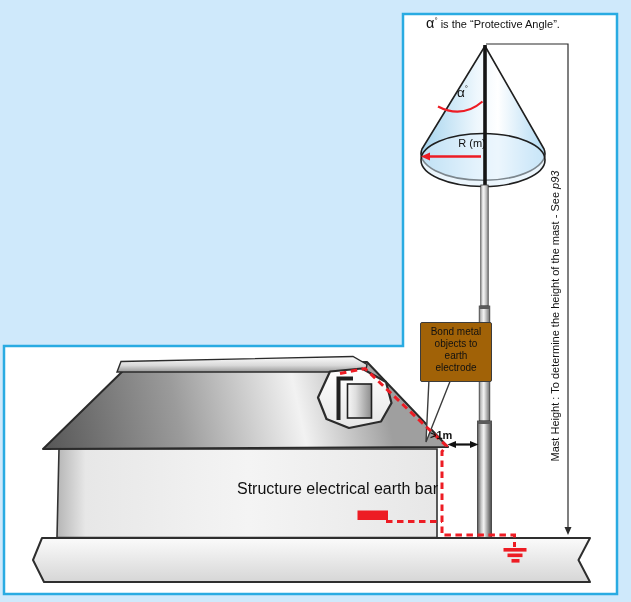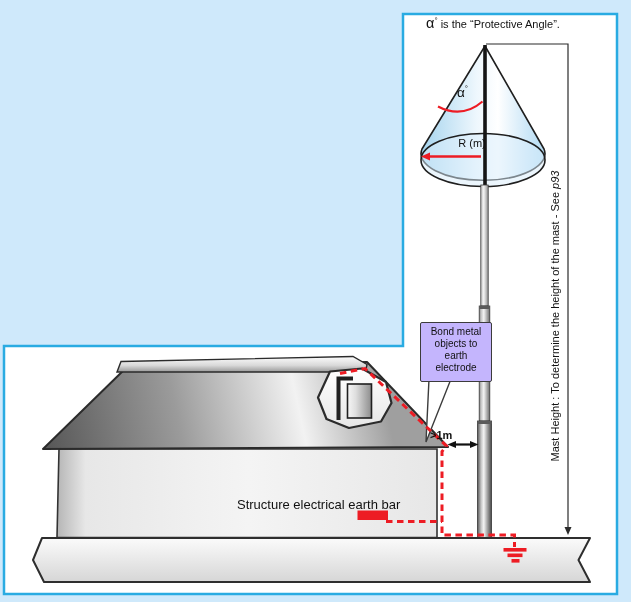--- a/index.html
+++ b/index.html
@@ -16,25 +16,25 @@
   #cone-angle{left:457px;top:84px;font-size:13.5px;}
   #radius-label{left:443px;top:137px;width:42px;text-align:center;font-size:11px;margin-left:8px;}
   #mast-note{
     left:407px;top:308px;width:300px;height:16px;
     transform:rotate(-90deg);
     font-size:11px;text-align:center;white-space:nowrap;
   }
   #mast-note .ref{font-style:italic;}
   #callout{
     left:420px;top:322px;width:72px;height:60px;box-sizing:border-box;
-    background:#c4b5fd;border:1.6px solid #3c3c3c;border-radius:2px;
+    background:#a16207;border:1.6px solid #3c3c3c;border-radius:2px;
     font-size:10px;line-height:1.2;text-align:center;padding:3px 2px;
   }
   #clearance{left:430px;top:429px;font-size:11px;font-weight:bold;}
-  #earthbar-label{left:237px;top:498px;font-size:13px;}
+  #earthbar-label{left:237px;top:480px;font-size:16px;}
 </style>
 </head>
 <body>
 
 <div class="stage">
 
 <svg width="631" height="602" viewBox="0 0 631 602">
   <defs>
     <linearGradient id="roofGrad" gradientUnits="userSpaceOnUse" x1="44" y1="450" x2="380" y2="378">
       <stop offset="0" stop-color="#565656"></stop>

